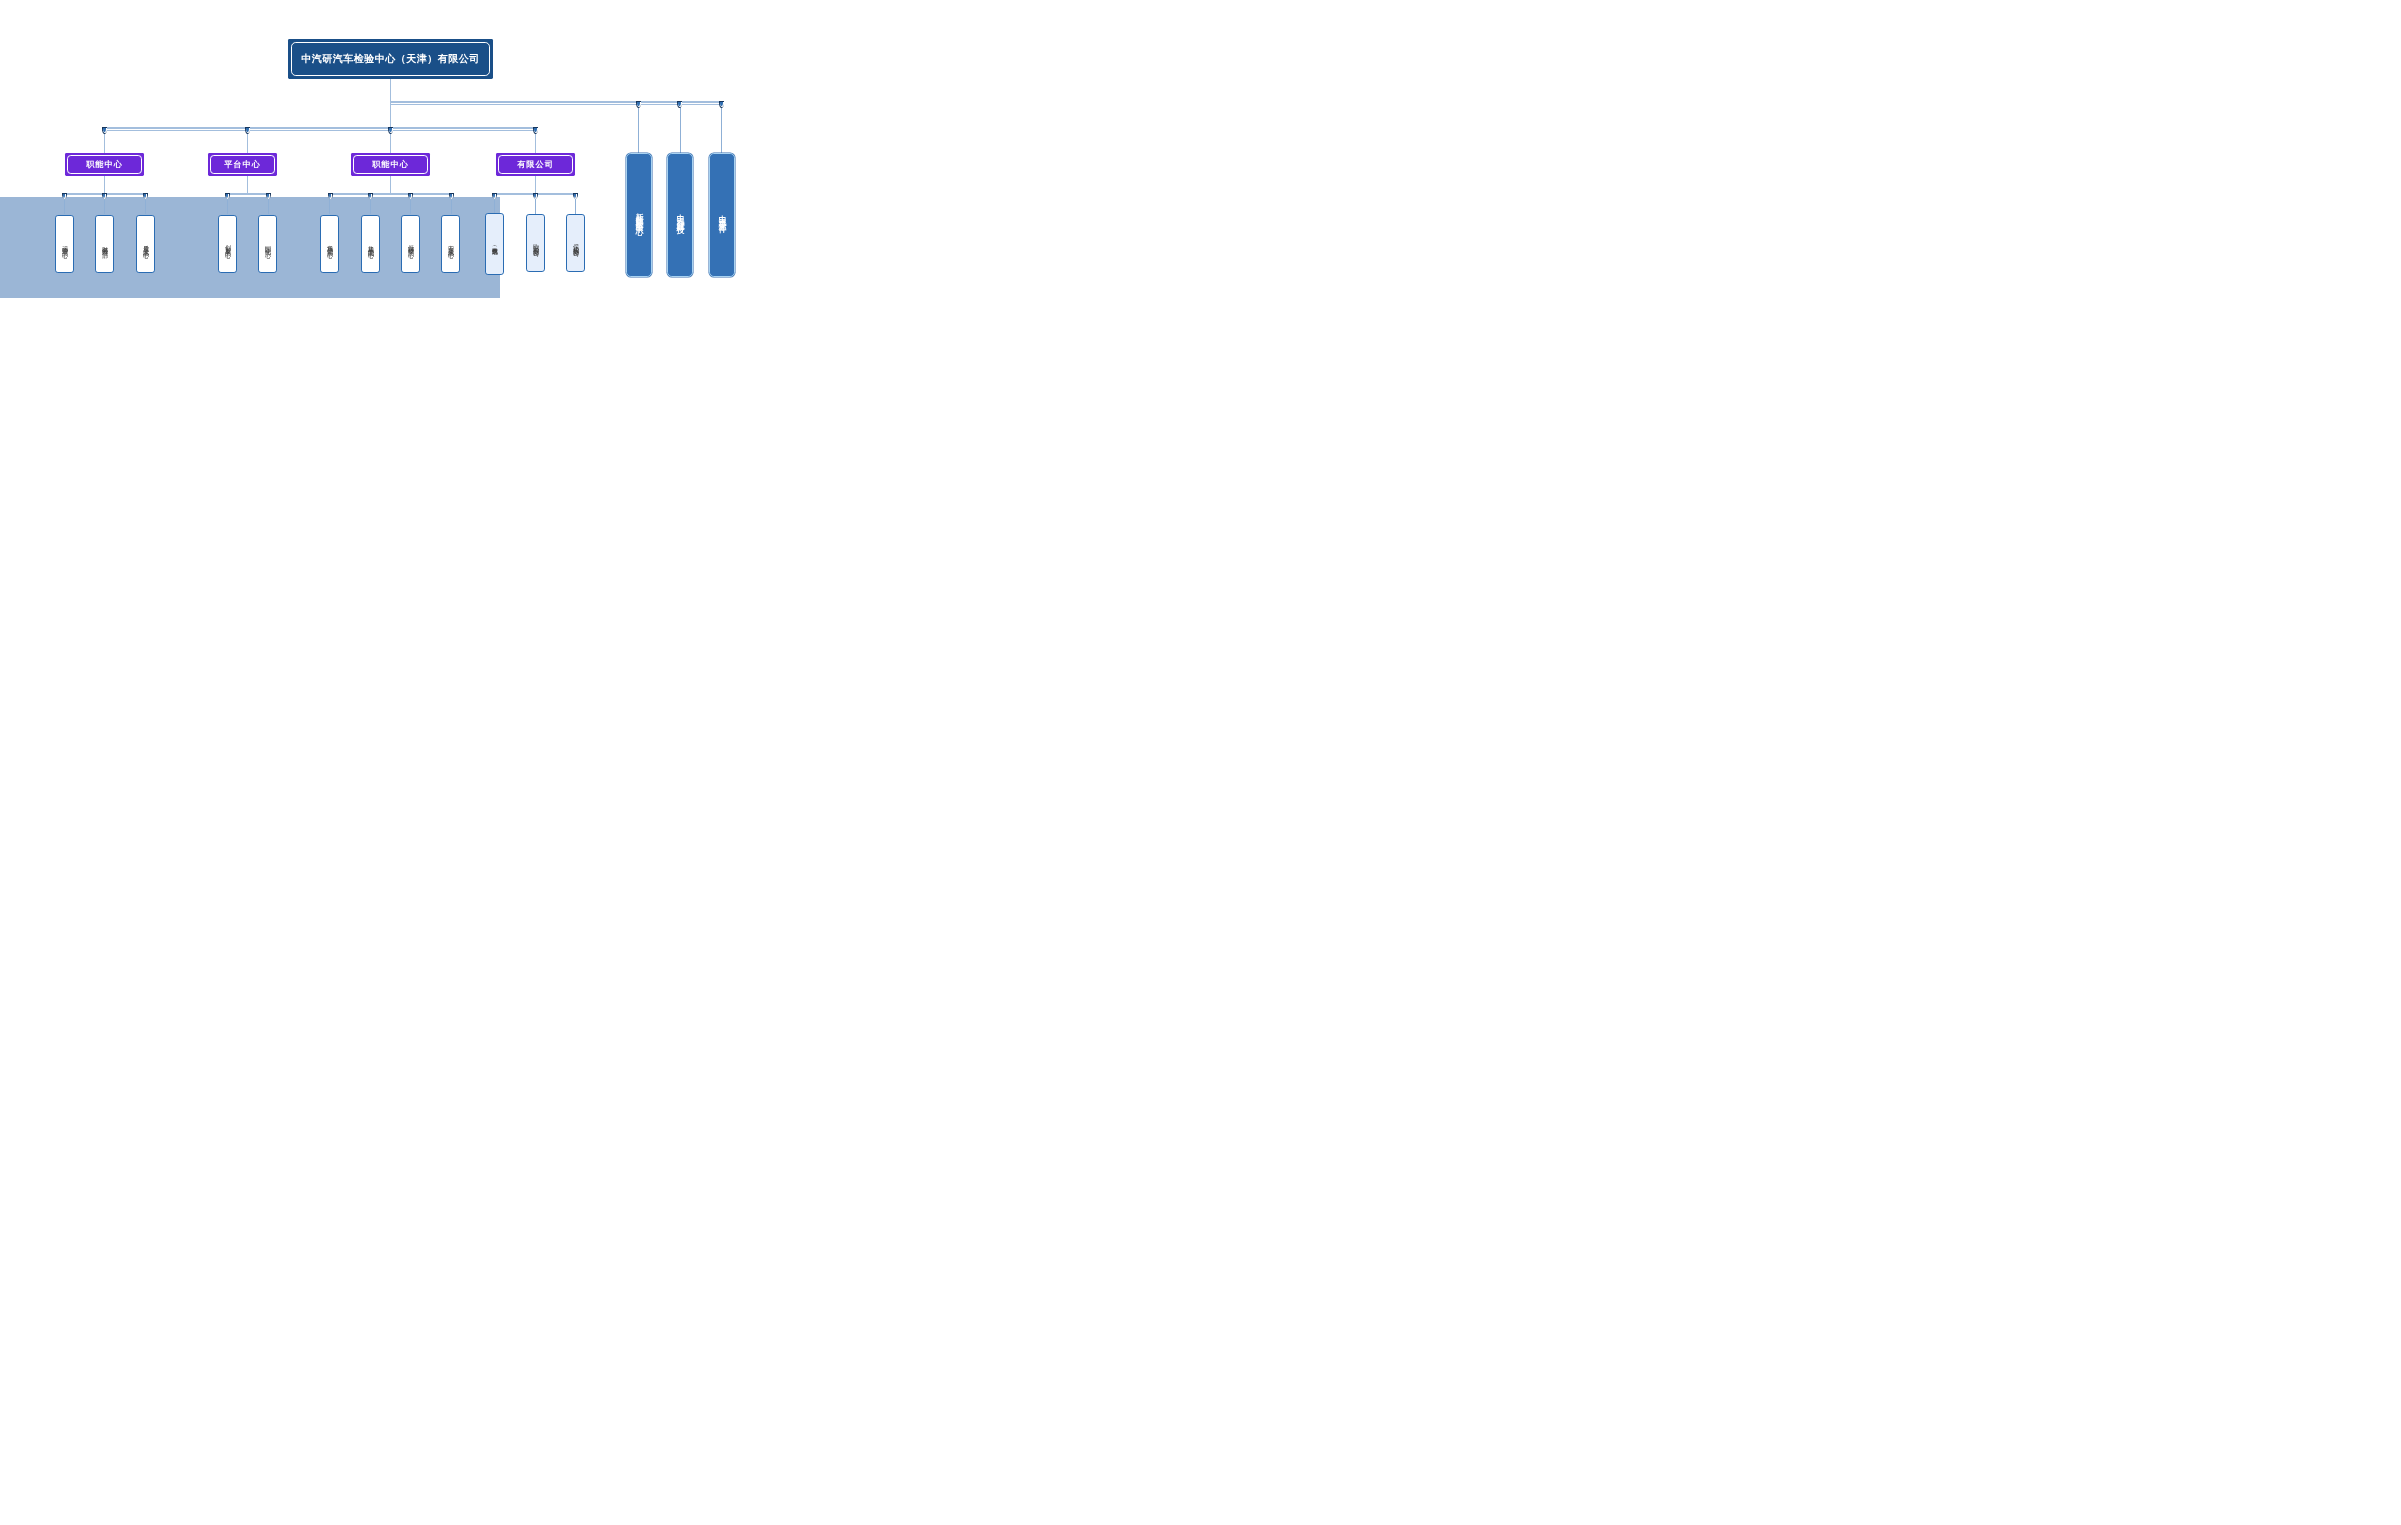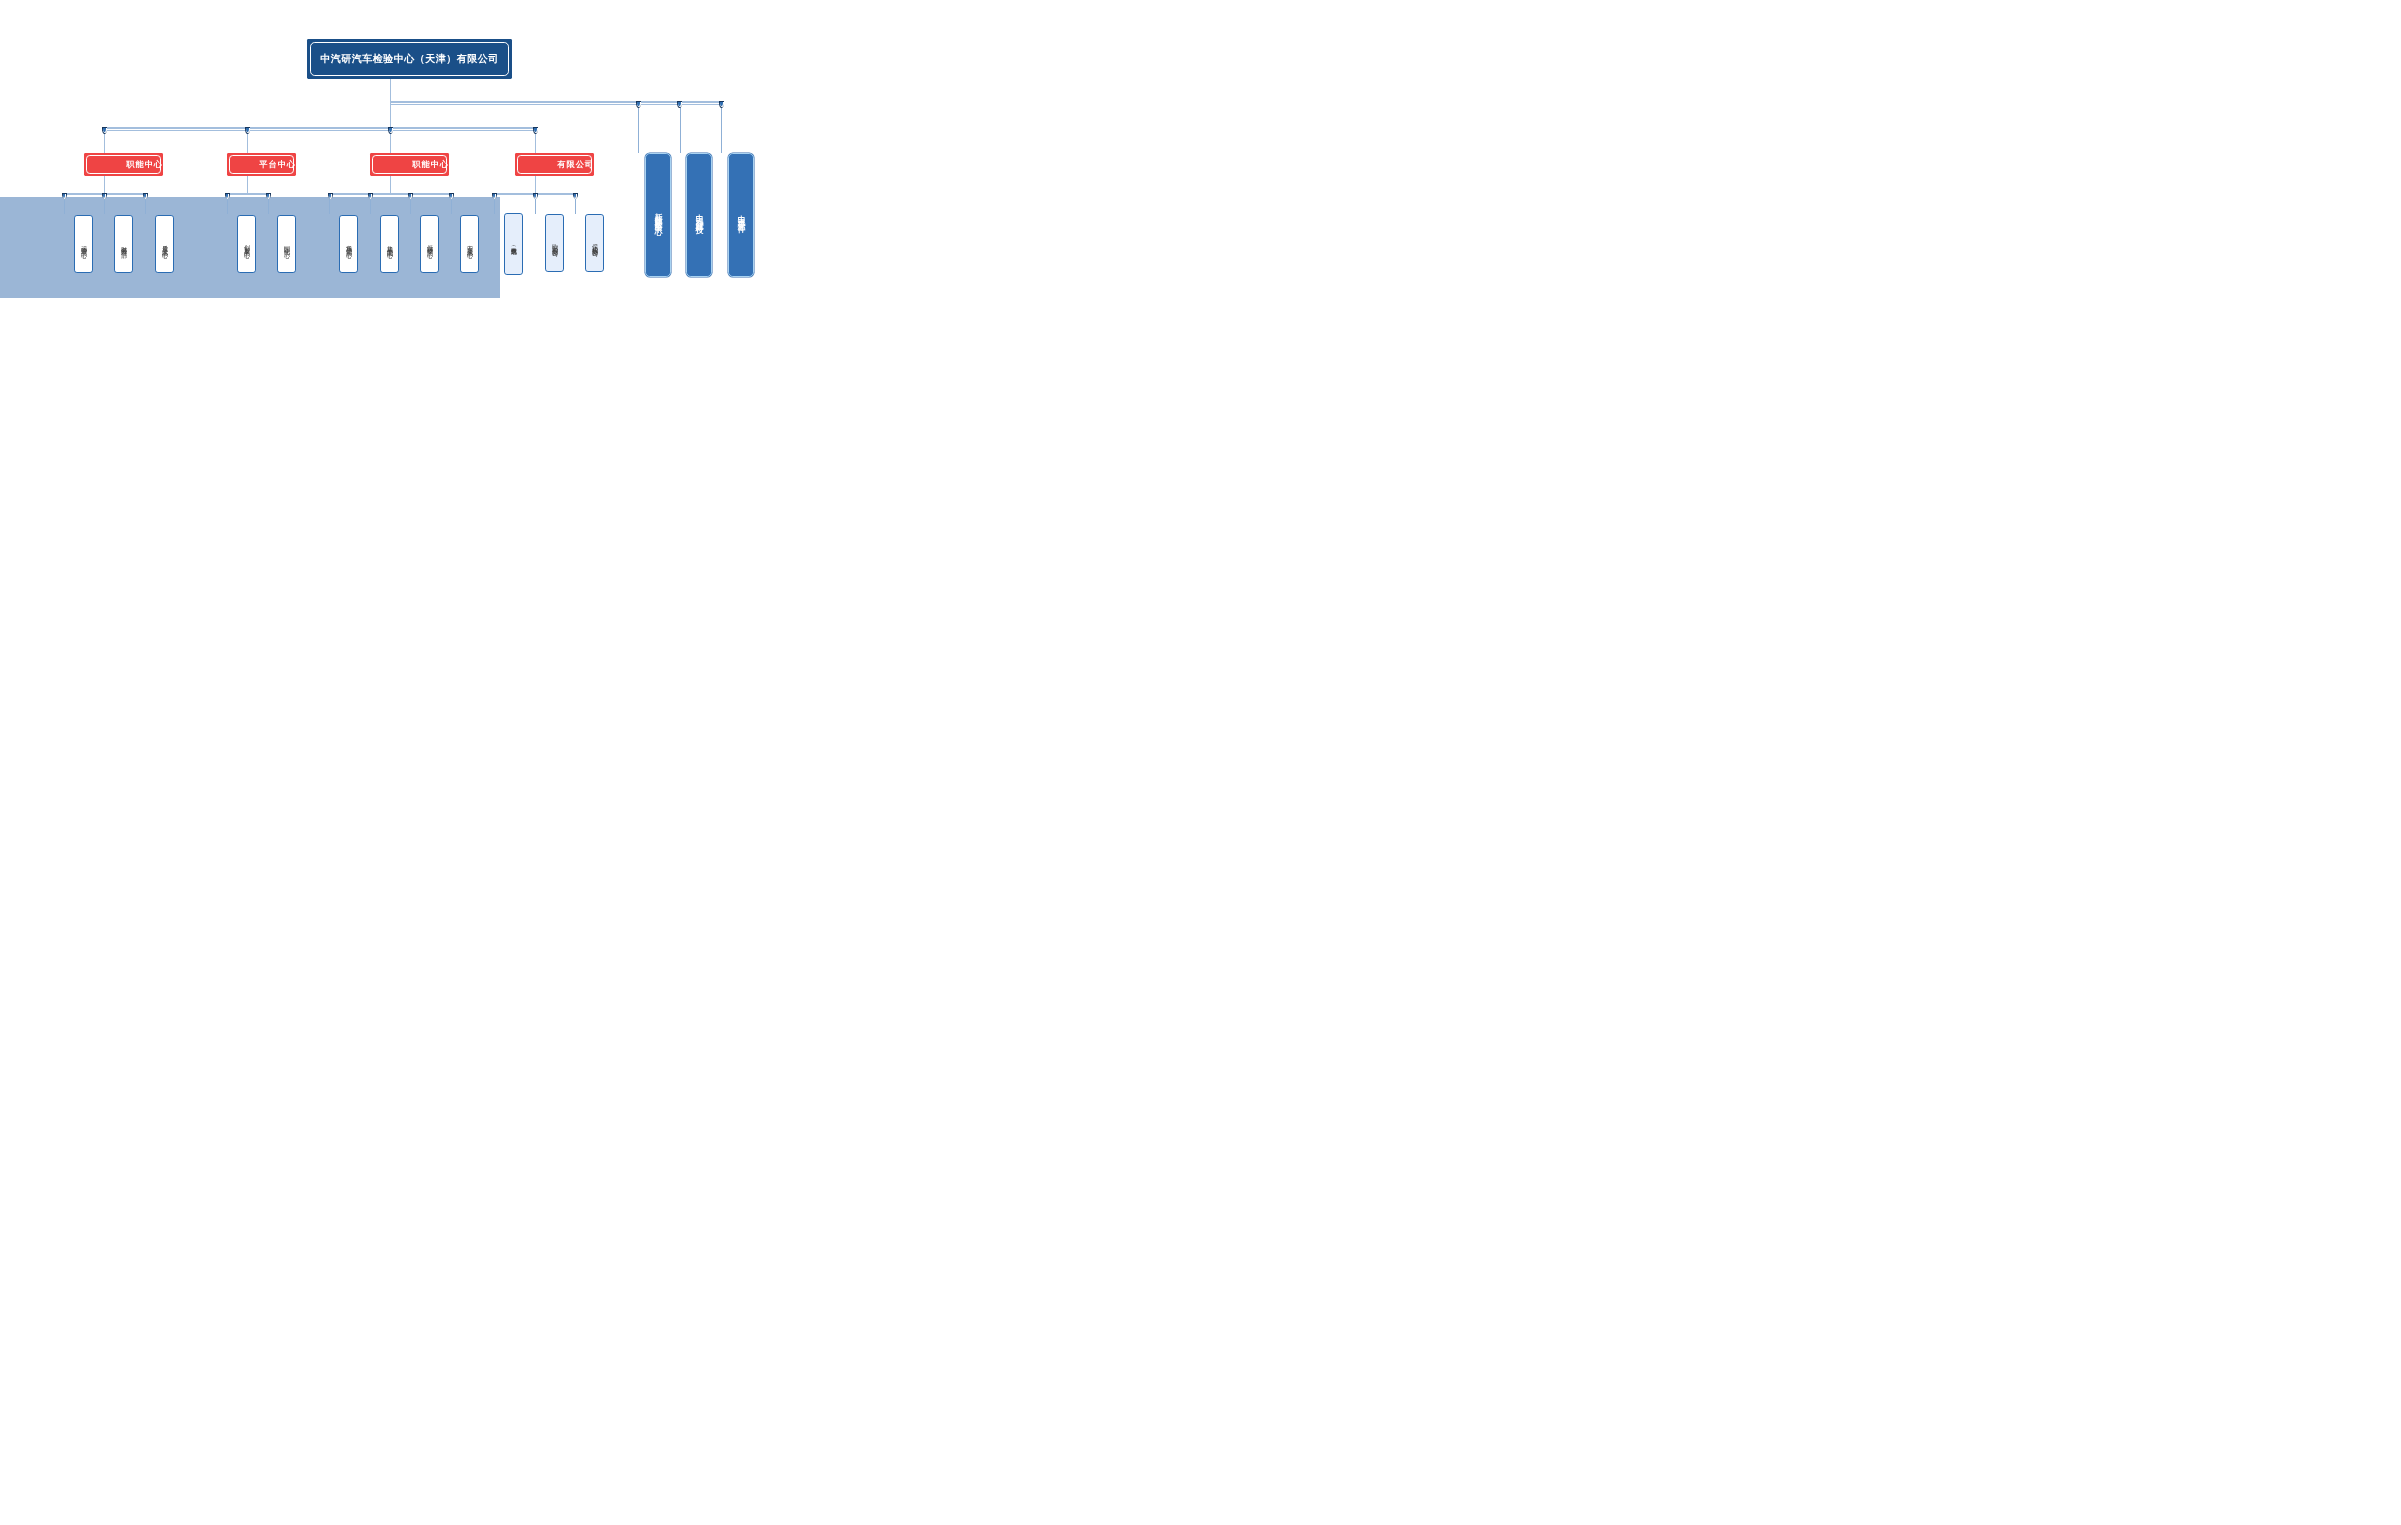--- a/index.html
+++ b/index.html
@@ -10,25 +10,25 @@
   .hl{position:absolute;background:#a3bedd;}
   .vl{position:absolute;background:#a3bedd;width:1.4px;}
   .vl.thin{width:1px;background:#8fb0d6;}
   
   .jn{position:absolute;width:5.3px;height:6.7px;}
   .jn .o{position:absolute;inset:0;background:#17365c;border-radius:0 0 55% 55%/0 0 95% 95%;}
   .jn .w{position:absolute;inset:0.5px;background:#ffffff;border-radius:0 0 55% 55%/0 0 95% 95%;}
   .jn .c{position:absolute;inset:1.4px;background:#2e6db1;border-radius:0 0 55% 55%/0 0 95% 95%;}
   .jn.s{width:4.8px;height:6.2px;}
   
-  .box{position:absolute;box-sizing:border-box;display:flex;align-items:center;justify-content:center;margin-left:19px;}
+  .box{position:absolute;box-sizing:border-box;display:flex;align-items:center;justify-content:center;}
   .root-box{background:#1a4f88;border-radius:1.4px;}
   .root-box .frame{position:absolute;inset:3.4px;border:0.7px solid #fff;border-radius:4.8px;pointer-events:none;}
   .root-box .lbl{color:#fff;font-weight:bold;font-size:10px;letter-spacing:0.5px;white-space:nowrap;z-index:1;}
-  .b2{background:#ef4444;border-radius:1.4px;justify-content:flex-end;}
+  .b2{background:#6d28d9;border-radius:1.4px;}
   .b2 .frame{position:absolute;inset:1.9px;border:0.6px solid #fff;border-radius:3.8px;pointer-events:none;}
   .b2 .lbl{color:#fff;font-weight:bold;font-size:8.2px;letter-spacing:1px;white-space:nowrap;z-index:1;}
   .rbox{background:#3471b5;border:1.9px solid #a9d3f2;border-radius:4.8px;box-shadow:0 0 0 0.5px #3a6fae;}
   .rbox .lbl{color:#fff;font-weight:bold;font-size:7.7px;letter-spacing:2.4px;
              writing-mode:vertical-rl;white-space:nowrap;}
   .cbox{background:#ffffff;border:1px solid #2a6cb3;border-radius:2.9px;}
   .cbox.lite{background:#e5eefb;}
   .cbox .lbl{color:#3b3b3b;font-size:6.2px;letter-spacing:1.4px;writing-mode:vertical-rl;white-space:nowrap;}
   .cbox .lbl.sm{font-size:5.8px;letter-spacing:0.2px;}
 </style>

